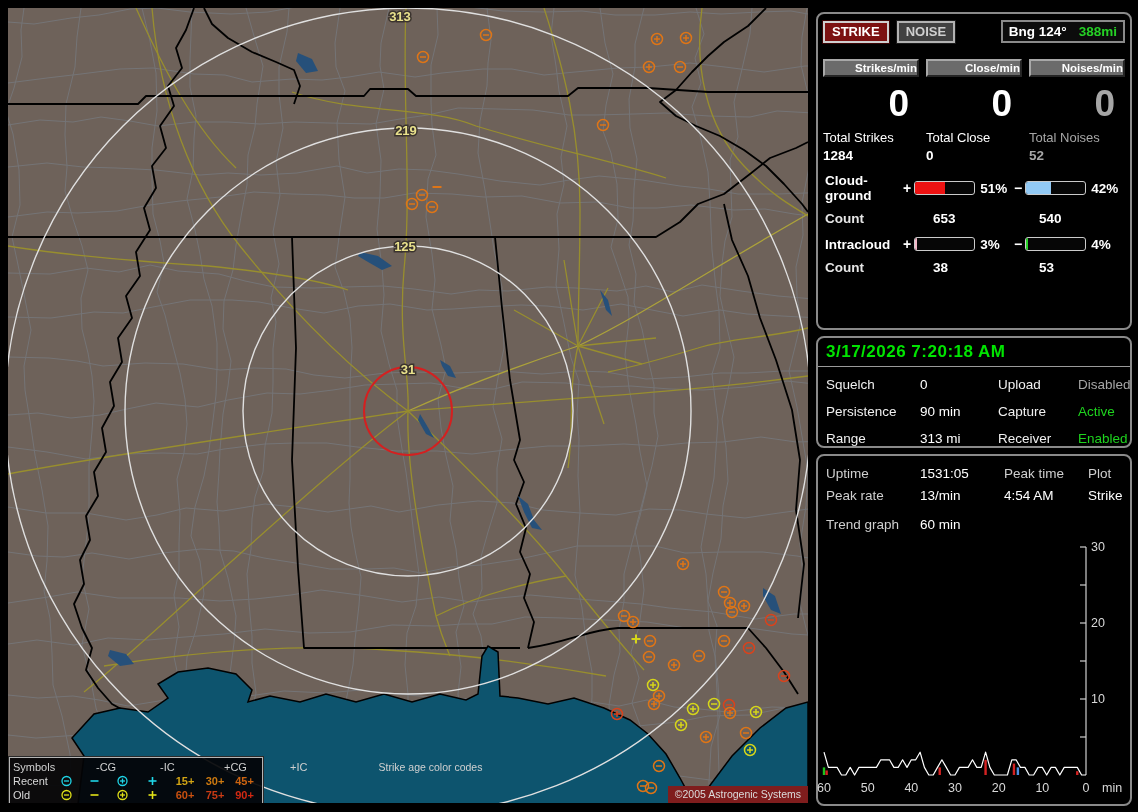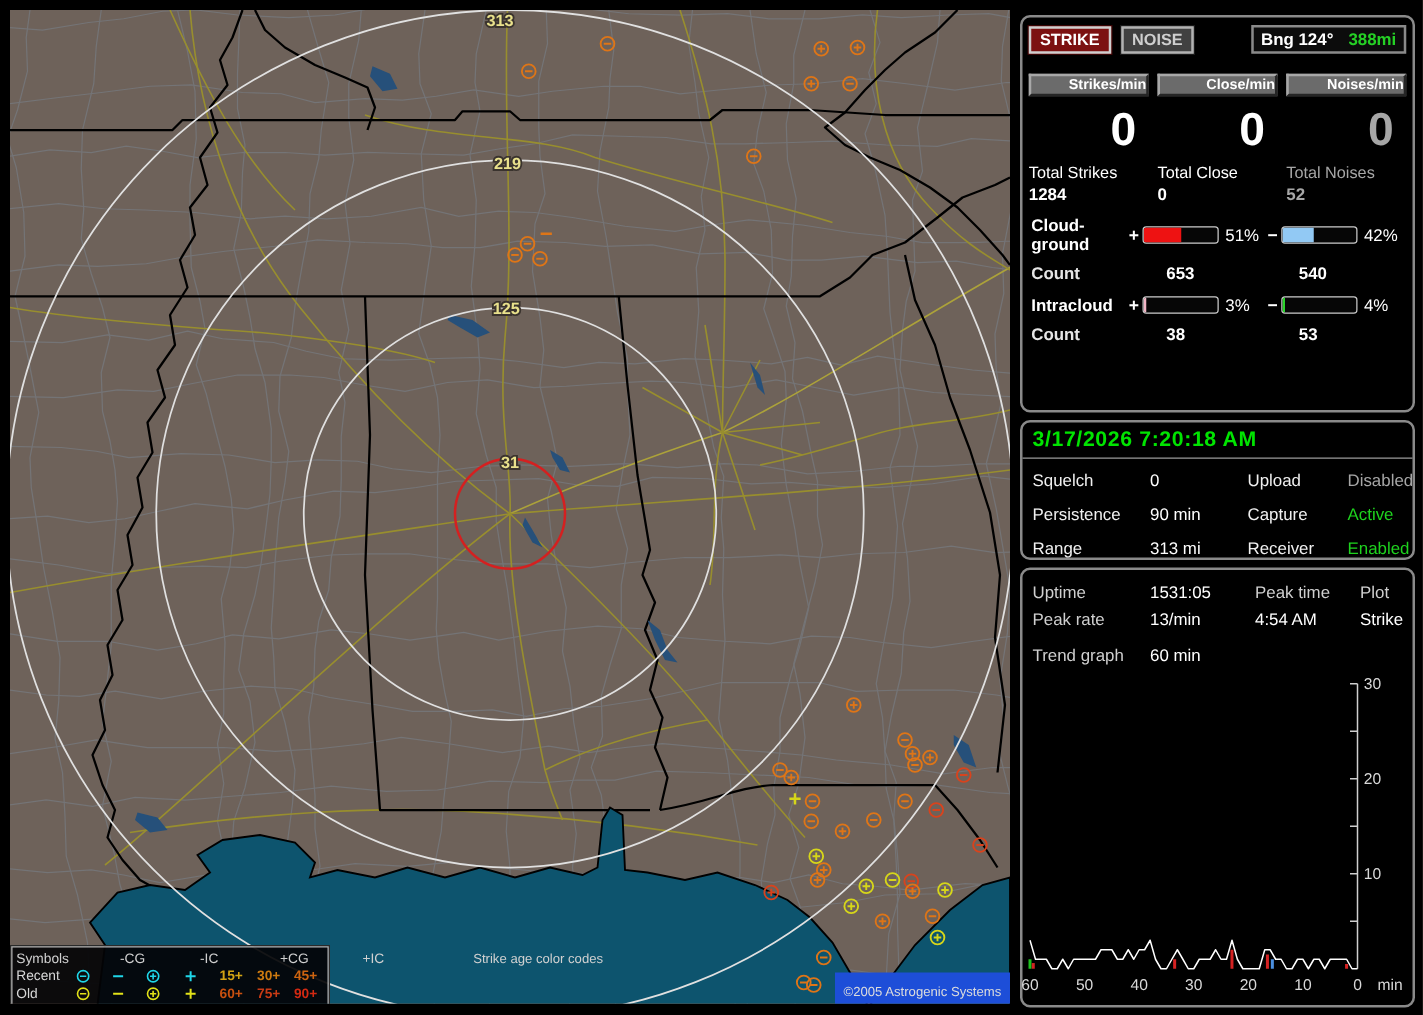--- a/index.html
+++ b/index.html
@@ -14,22 +14,22 @@
   
   #legend{position:absolute;left:1px;top:749px;width:246px;background:rgba(3,3,5,0.92);
           border:1px solid #b5b5b5;box-shadow:0 0 0 1px #2a2a2a;color:#d8d8d8;font-size:11px;padding:2px 3px 3px;}
   .lg-row{display:grid;grid-template-columns:47px 28px 28px 30px 24px 30px 30px 29px;align-items:center;height:14px;}
   .lg-h{font-weight:normal;color:#d0d0d0;gap:36px;}
   .lg-title{grid-column:6/9;text-align:center;white-space:nowrap;font-size:10.5px;}
   .lg-sym{display:flex;align-items:center;}
   .sym-cyan{color:#1fd6e8;} .sym-yellow{color:#e2e218;}
   .lg-age{font-weight:bold;text-align:center;font-size:11px;}
 
-  #copyright{position:absolute;right:0;bottom:0;background:#1d4ed8;color:#dcdcdc;font-size:10.5px;
-             padding:10px 7px 3px;white-space:nowrap;}
+  #copyright{position:absolute;right:0;bottom:0;background:#7f1d1d;color:#dcdcdc;font-size:10.5px;
+             padding:2px 7px 3px;white-space:nowrap;}
 
   
   #panel{position:absolute;left:814px;top:0;width:322px;height:604px;color:#fff;}
   .pbox{position:absolute;left:2px;width:316px;background:#000;border:2px solid #8a8a8a;border-radius:8px;box-sizing:border-box;}
   #box-stats{top:12px;height:318px;}
   #box-status{top:336px;height:112px;}
   #box-trend{top:454px;height:352px;}
 
   .btnrow{display:flex;align-items:center;gap:8px;padding:6px 5px 0 5px;}
   .btn{font-weight:bold;font-size:13px;padding:0 7px;line-height:18px;cursor:default;}
@@ -48,21 +48,21 @@
   .tval{font-size:13.5px;font-weight:bold;text-align:left;padding:3px 12px 0 0;}
   .dim{color:#a6a6a6;}
 
   .dist-title{margin:16px 7px 0 7px;padding-bottom:1px;border-bottom:1px solid #9a9a9a;
               color:#bcbcbc;font-size:13px;}
   .dist-row{display:flex;align-items:center;padding:10px 6px 0 7px;}
   .dist-label{width:94px;font-weight:bold;font-size:13.5px;}
   .sign{width:12px;font-weight:bold;font-size:14px;text-align:center;}
   .bar{width:72px;height:12px;border:1px solid #cbcbcb;border-radius:3px;background:#060606;overflow:hidden;margin:0 2px;}
   .bar>div{height:100%;}
-  .pct{width:40px;font-weight:normal;font-size:13.5px;padding-left:3px;}
+  .pct{width:40px;font-weight:bold;font-size:13.5px;padding-left:3px;}
   .count-row{display:flex;padding:8px 6px 0 7px;font-size:13.5px;}
   .count-row .c0{width:108px;color:#e6e6e6;font-weight:bold;}
   .count-row .c1{width:106px;font-weight:bold;}
   .count-row .c2{font-weight:bold;}
 
   .dt{color:#00e400;font-weight:bold;font-size:17px;padding:4px 8px 4px 8px;border-bottom:1px solid #9a9a9a;letter-spacing:0.5px;}
   .settings{display:grid;grid-template-columns:94px 78px 80px auto;row-gap:12px;padding:10px 8px;font-size:13.5px;}
   .settings .lab{color:#f0f0f0;}
   .green{color:#1ed31e;}
 

